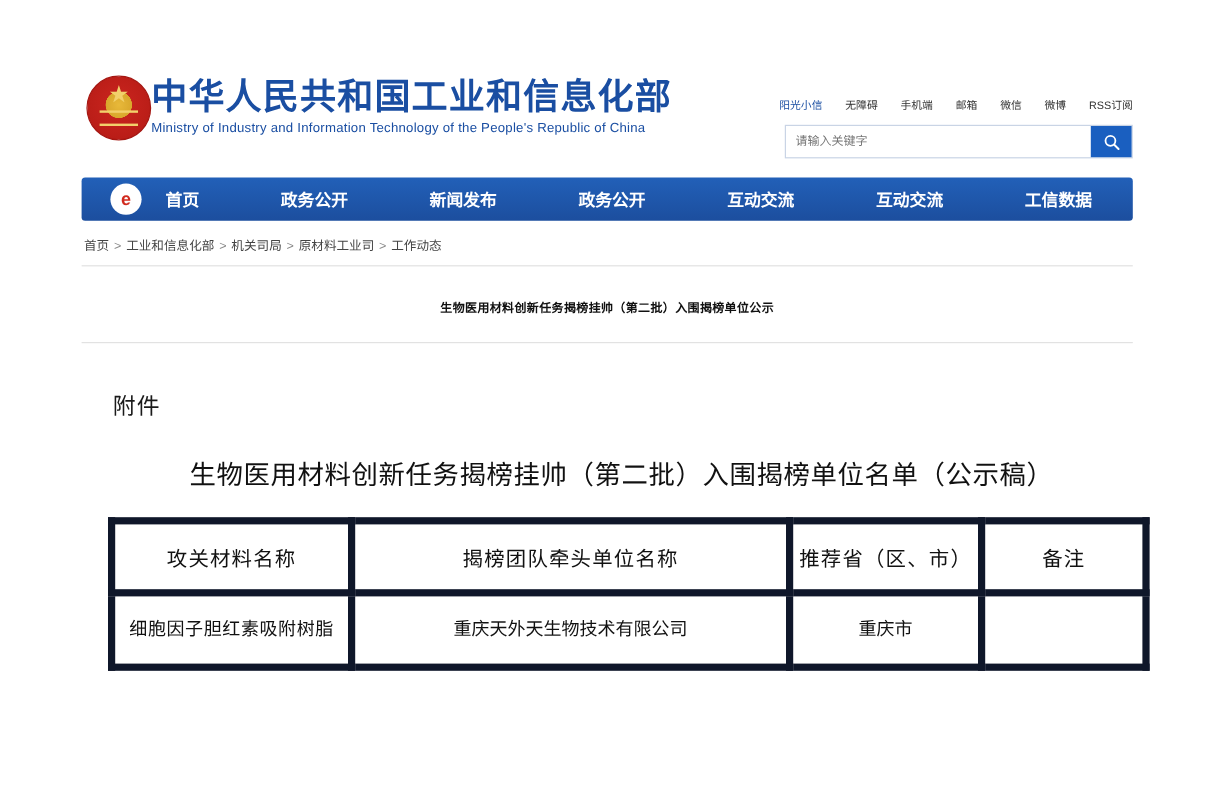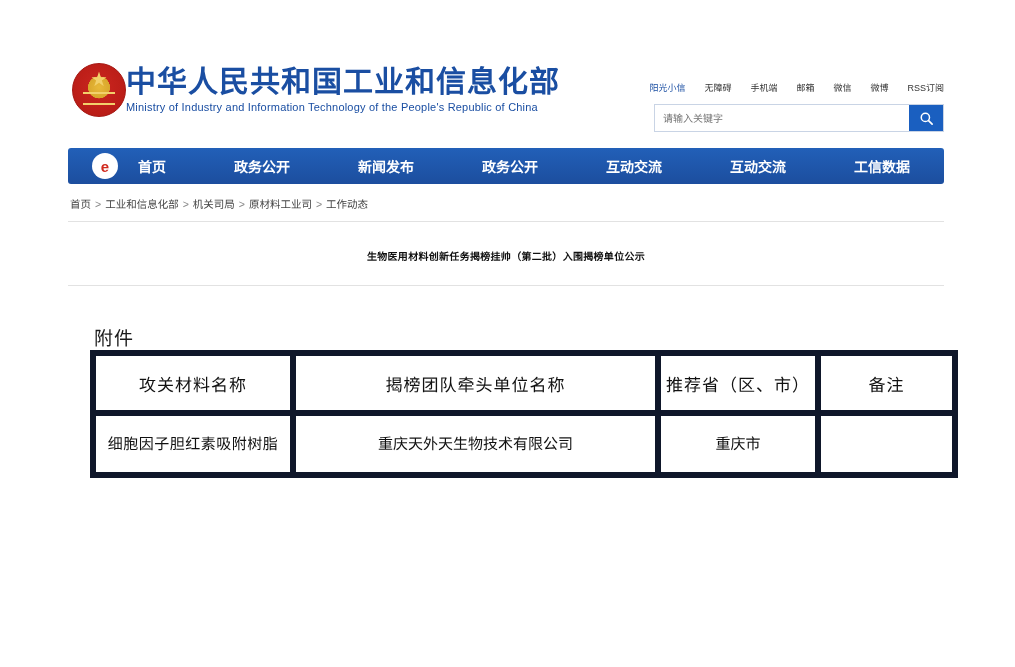--- a/index.html
+++ b/index.html
@@ -305,20 +305,21 @@
 
     <div class="divider"></div>
 
     <div class="article-title">生物医用材料创新任务揭榜挂帅（第二批）入围揭榜单位公示</div>
 
     <div class="divider"></div>
   </div>
 
   <div class="attach">
     <div class="attach-label">附件</div>
+    <div class="doc-title">生物医用材料创新任务揭榜挂帅（第二批）入围揭榜单位名单（公示稿）</div>
 
     <table class="list">
       <colgroup>
         <col style="width:200px">
         <col style="width:365px">
         <col style="width:160px">
         <col style="width:137px">
       </colgroup>
       <thead>
         <tr>

